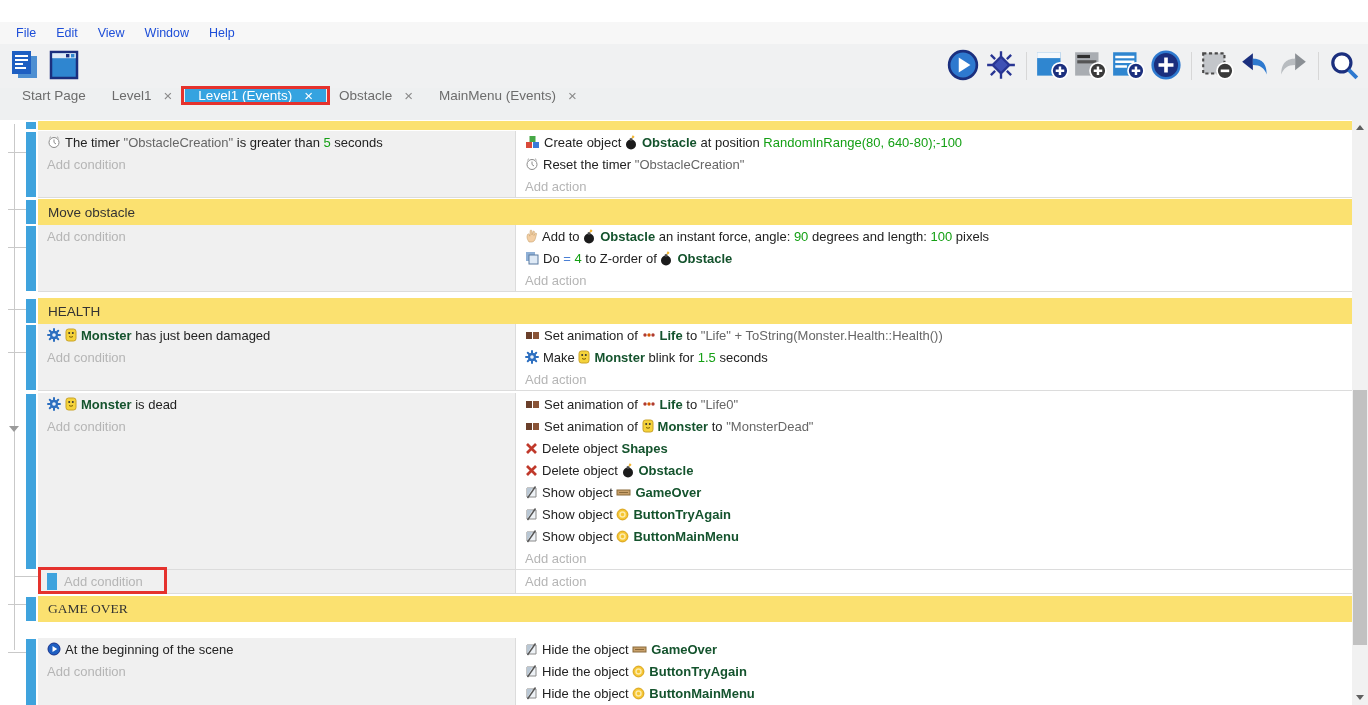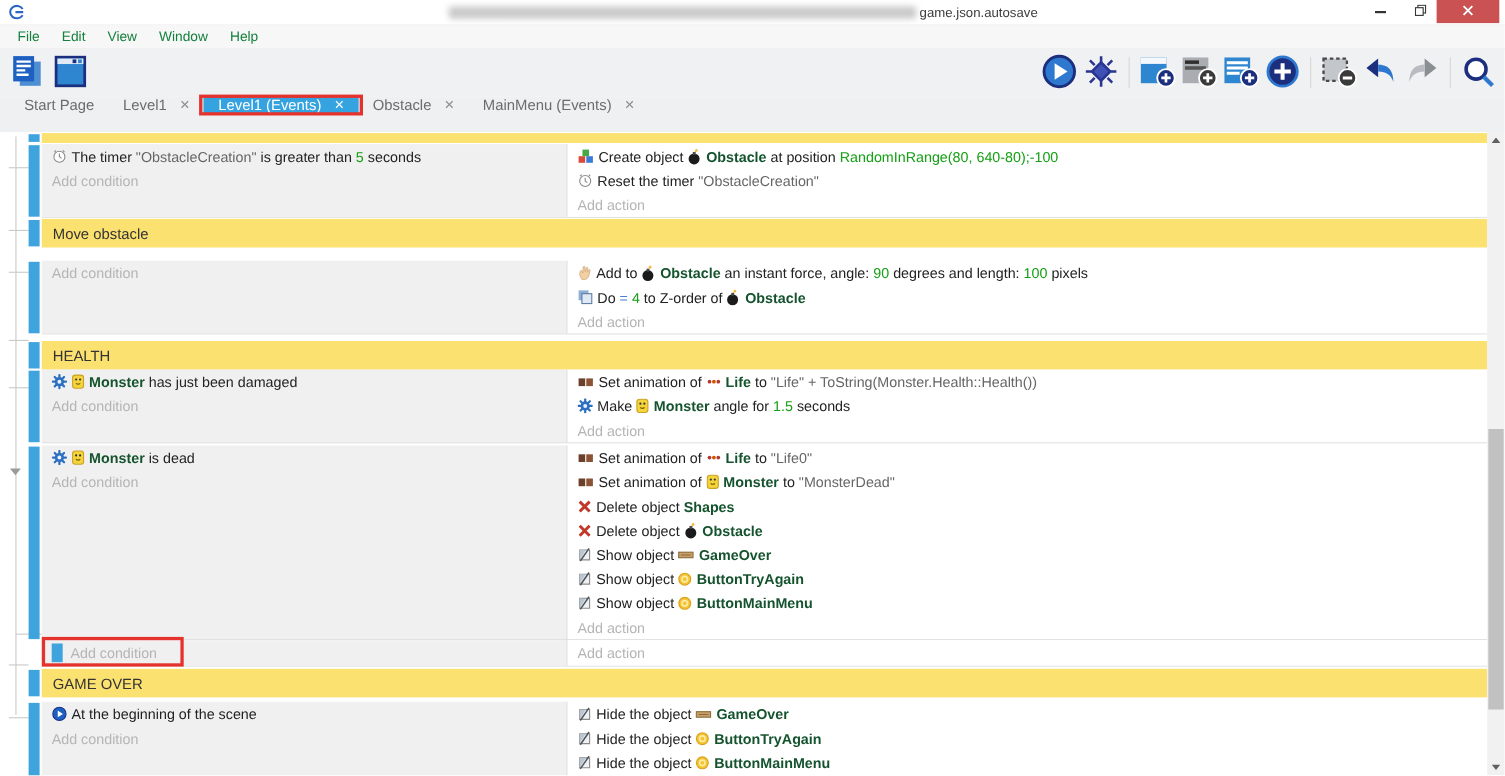--- a/index.html
+++ b/index.html
@@ -12,21 +12,21 @@
   .blur-blob{position:absolute;left:408px;top:6px;width:425px;height:11px;background:#c9c9c9;filter:blur(3px);border-radius:2px;}
   .title-text{position:absolute;left:836px;top:4px;font-size:12px;color:#3c3c3c;}
   .win-btn{position:absolute;top:0;height:21px;display:flex;align-items:center;justify-content:center;cursor:default;}
   .btn-min{right:98px;width:30px;}
   .btn-min i{display:block;width:10px;height:2px;background:#333;}
   .btn-restore{right:62px;width:30px;}
   .btn-close{right:5px;width:57px;background:#ca5252;}
 
   
   .menubar{position:absolute;top:22px;left:0;right:0;height:22px;background:#f7f7f7;display:flex;align-items:center;padding-left:6px;border-bottom:1px solid #ececec;}
-  .menu-item{font-size:12.5px;color:#15803d;padding:0 10px;line-height:22px;}
+  .menu-item{font-size:12.5px;color:#1d4ed8;padding:0 10px;line-height:22px;}
 
   
   .toolbar{position:absolute;top:44px;left:0;right:0;height:44px;background:#f0f1f2;}
   .tgroup{position:absolute;top:4px;display:flex;align-items:center;gap:2px;}
   .tg-left{left:8px;}
   .tg-right{right:6px;}
   .tbtn{width:36px;height:36px;display:flex;align-items:center;justify-content:center;background:transparent;border:none;padding:0;}
   .tsep{width:1px;height:28px;background:#d7d7d7;margin:0 5px;}
 
   
@@ -69,42 +69,20 @@
   .sb-thumb{position:absolute;left:1px;right:1px;top:270px;height:255px;background:#c1c1c1;}
 
   .guide{position:absolute;background:#c9c9c9;}
   .tri-down{position:absolute;width:0;height:0;border-left:5px solid transparent;border-right:5px solid transparent;border-top:6px solid #9a9a9a;}
 </style>
 </head>
 <body>
 
 <div class="app">
 
-  <div class="titlebar">
-    <span class="logo icon"><svg width="15" height="14" viewBox="0 0 16 14">
-          <path d="M14.5 4 A6.5 6 0 1 0 14.5 10" fill="none" stroke="#2a66c4" stroke-width="2"></path>
-          <path d="M7.5 7 H15" stroke="#2a66c4" stroke-width="2"></path>
-        </svg></span>
-    <div class="blur-blob"></div>
-    <span class="title-text">game.json.autosave</span>
-    <div class="win-btn btn-min">
-        <i></i>
-      </div>
-    <div class="win-btn btn-restore">
-        <span class="icon"><svg width="11" height="11" viewBox="0 0 11 11">
-            <rect x="3" y="0.8" width="7" height="7" fill="none" stroke="#333"></rect>
-            <rect x="0.8" y="3" width="7" height="7" fill="#fff" stroke="#333"></rect>
-          </svg></span>
-      </div>
-    <div class="win-btn btn-close">
-        <span class="icon"><svg width="11" height="11" viewBox="0 0 11 11">
-            <path d="M1.5 1.5 L9.5 9.5 M9.5 1.5 L1.5 9.5" stroke="#fff" stroke-width="1.7"></path>
-          </svg></span>
-      </div>
-  </div>
 
   <div class="menubar" id="menu-bar">
       <span class="menu-item">File</span>
       <span class="menu-item">Edit</span>
       <span class="menu-item">View</span>
       <span class="menu-item">Window</span>
       <span class="menu-item">Help</span>
     </div>
 
   <div class="toolbar">
@@ -266,21 +244,21 @@
                   </svg></span><span class="obj">Obstacle</span><span> at position </span><span class="green">RandomInRange(80, 640-80);-100</span></div>
               <div class="line"><span class="icon"><svg width="14" height="14" viewBox="0 0 14 14">
                     <circle cx="7" cy="7.5" r="5" fill="#fff" stroke="#8a8a8a"></circle>
                     <path d="M7 4.5V7.5L9 9" stroke="#8a8a8a" fill="none"></path>
                     <path d="M3.8 1.8L2.4 3.2 M10.2 1.8L11.6 3.2" stroke="#8a8a8a"></path>
                   </svg></span><span>Reset the timer </span><span class="str">"ObstacleCreation"</span></div>
               <div class="line"><span class="add">Add action</span></div>
             </div>
           </div>
         </div>
-        <div class="row" style="margin-bottom: 12px;">
+        <div class="row" style="margin-bottom: 0px;">
           <div class="bluebar"></div>
           <div class="group">
             <span>Move obstacle</span>
           </div>
         </div>
         <div class="row" style="margin-bottom: 6px;">
           <div class="bluebar"></div>
           <div class="event">
             <div class="cond">
               <div class="line"><span class="add">Add condition</span></div>
@@ -348,21 +326,21 @@
                       <rect x="6" y="0" width="2" height="14" rx="1" transform="rotate(45 7 7)"></rect>
                       <rect x="6" y="0" width="2" height="14" rx="1" transform="rotate(-45 7 7)"></rect>
                       <circle cx="7" cy="7" r="4.2"></circle>
                     </g>
                     <circle cx="7" cy="7" r="1.8" fill="#e8f0fa"></circle>
                   </svg></span><span>Make </span><span class="icon"><svg width="12" height="14" viewBox="0 0 12 14">
                     <rect x="1" y="1" width="10" height="12" rx="2.5" fill="#f5d33b" stroke="#c9a227"></rect>
                     <circle cx="4.2" cy="5" r="1" fill="#333"></circle>
                     <circle cx="7.8" cy="5" r="1" fill="#333"></circle>
                     <path d="M4 8.5 Q6 10 8 8.5" stroke="#7a5c00" fill="none"></path>
-                  </svg></span><span class="obj">Monster</span><span> angle for </span><span class="green">1.5</span><span> seconds</span></div>
+                  </svg></span><span class="obj">Monster</span><span> blink for </span><span class="green">1.5</span><span> seconds</span></div>
               <div class="line"><span class="add">Add action</span></div>
             </div>
           </div>
         </div>
         <div class="row" style="margin-bottom: 0px;">
           <div class="bluebar"></div>
           <div class="event">
             <div class="cond">
               <div class="line"><span class="icon"><svg width="14" height="14" viewBox="0 0 14 14">
                     <g fill="#2d6fc0">
@@ -442,21 +420,21 @@
             <div class="cond">
               <div class="minibar"></div>
               <span class="add" style="font-size: 13px;">Add condition</span>
             </div>
             <div class="act">
               <div class="line"><span class="add">Add action</span></div>
             </div>
           </div>
           <div class="sub-redbox"></div>
         </div>
-        <div class="row" style="margin-bottom: 4px;">
+        <div class="row" style="margin-bottom: 16px; font-family: Liberation Serif, serif;">
           <div class="bluebar"></div>
           <div class="group">
             <span>GAME OVER</span>
           </div>
         </div>
         <div class="row" style="margin-bottom: 0px;">
           <div class="bluebar"></div>
           <div class="event">
             <div class="cond">
               <div class="line"><span class="icon"><svg width="14" height="14" viewBox="0 0 14 14">

